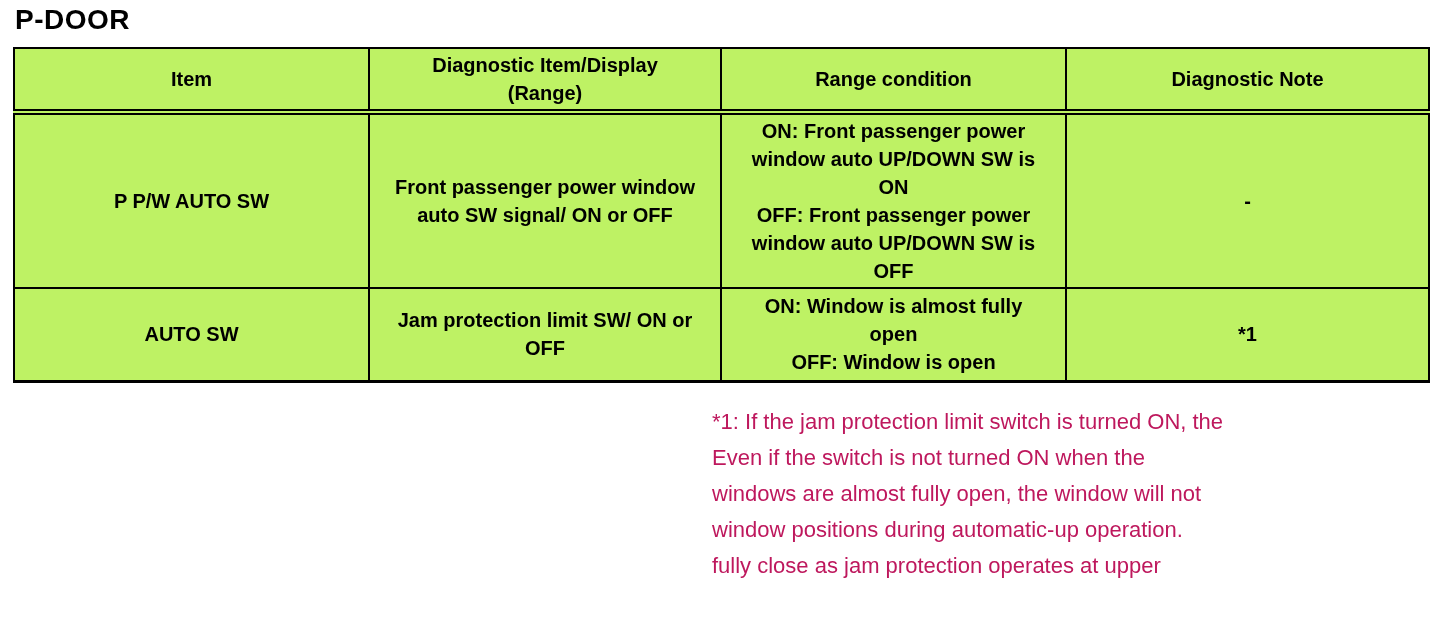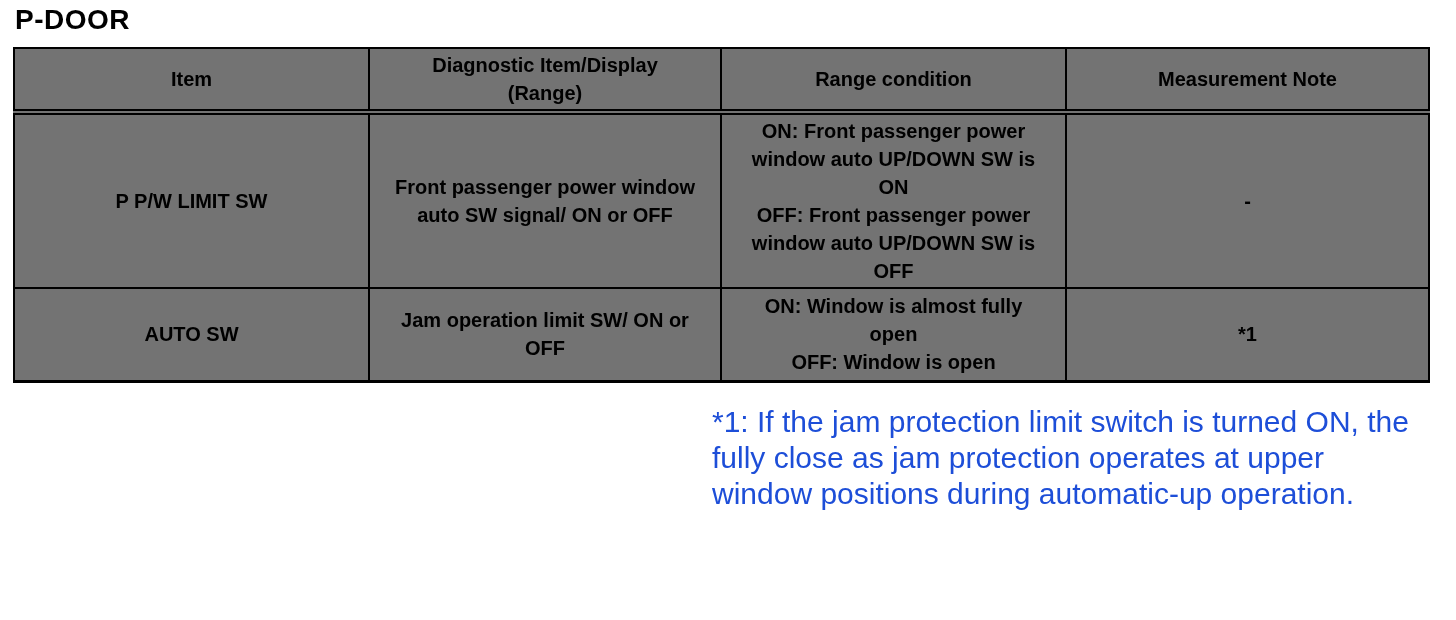--- a/index.html
+++ b/index.html
@@ -22,21 +22,21 @@
     letter-spacing: 0.5px;
     color: #000;
   }
   table.data-table {
     position: absolute;
     left: 13px;
     top: 47px;
     width: 1415px;
     border-collapse: collapse;
     table-layout: fixed;
-    background: #737373;
+    background: #bef264;
   }
   table.data-table td, table.data-table th {
     border: 2px solid #000;
     font-size: 20px;
     font-weight: bold;
     line-height: 28px;
     text-align: center;
     vertical-align: middle;
     white-space: pre-line;
     padding: 2px 4px;
@@ -47,24 +47,24 @@
     height: 64px;
   }
   table.data-table { border-bottom: 3px solid #000; }
   tr.row-1 td { height: 176px; }
   tr.row-2 td { height: 93px; }
   .footnote {
     position: absolute;
     left: 712px;
     top: 404px;
     width: 744px;
-    font-size: 30px;
+    font-size: 22px;
     font-weight: normal;
     line-height: 36px;
-    color: #1d4ed8;
+    color: #be185d;
   }
   .footnote-line { white-space: nowrap; }
 </style>
 </head>
 <body>
 
 <div class="canvas">
 
   <div class="page-title">P-DOOR</div>
 
@@ -74,47 +74,49 @@
       <col style="width:352px">
       <col style="width:345px">
       <col style="width:363px">
     </colgroup>
     <thead>
       <tr>
         <th>Item</th>
         <th>Diagnostic Item/Display
 (Range)</th>
         <th>Range condition</th>
-        <th>Measurement Note</th>
+        <th>Diagnostic Note</th>
       </tr>
     </thead>
     <tbody>
       <tr class="row-1">
-        <td>P P/W LIMIT SW</td>
+        <td>P P/W AUTO SW</td>
         <td>Front passenger power window
 auto SW signal/ ON or OFF</td>
         <td>ON: Front passenger power
 window auto UP/DOWN SW is
 ON
 OFF: Front passenger power
 window auto UP/DOWN SW is
 OFF</td>
         <td>-</td>
       </tr>
       <tr class="row-2">
         <td>AUTO SW</td>
-        <td>Jam operation limit SW/ ON or
+        <td>Jam protection limit SW/ ON or
 OFF</td>
         <td>ON: Window is almost fully
 open
 OFF: Window is open</td>
         <td>*1</td>
       </tr>
     </tbody>
   </table>
 
   <div class="footnote">
     <div class="footnote-line">*1: If the jam protection limit switch is turned ON, the</div>
+    <div class="footnote-line">Even if the switch is not turned ON when the</div>
+    <div class="footnote-line">windows are almost fully open, the window will not</div>
+    <div class="footnote-line">window positions during automatic-up operation.</div>
     <div class="footnote-line">fully close as jam protection operates at upper</div>
-    <div class="footnote-line">window positions during automatic-up operation.</div>
   </div>
 
 </div>
 
 </body></html>

